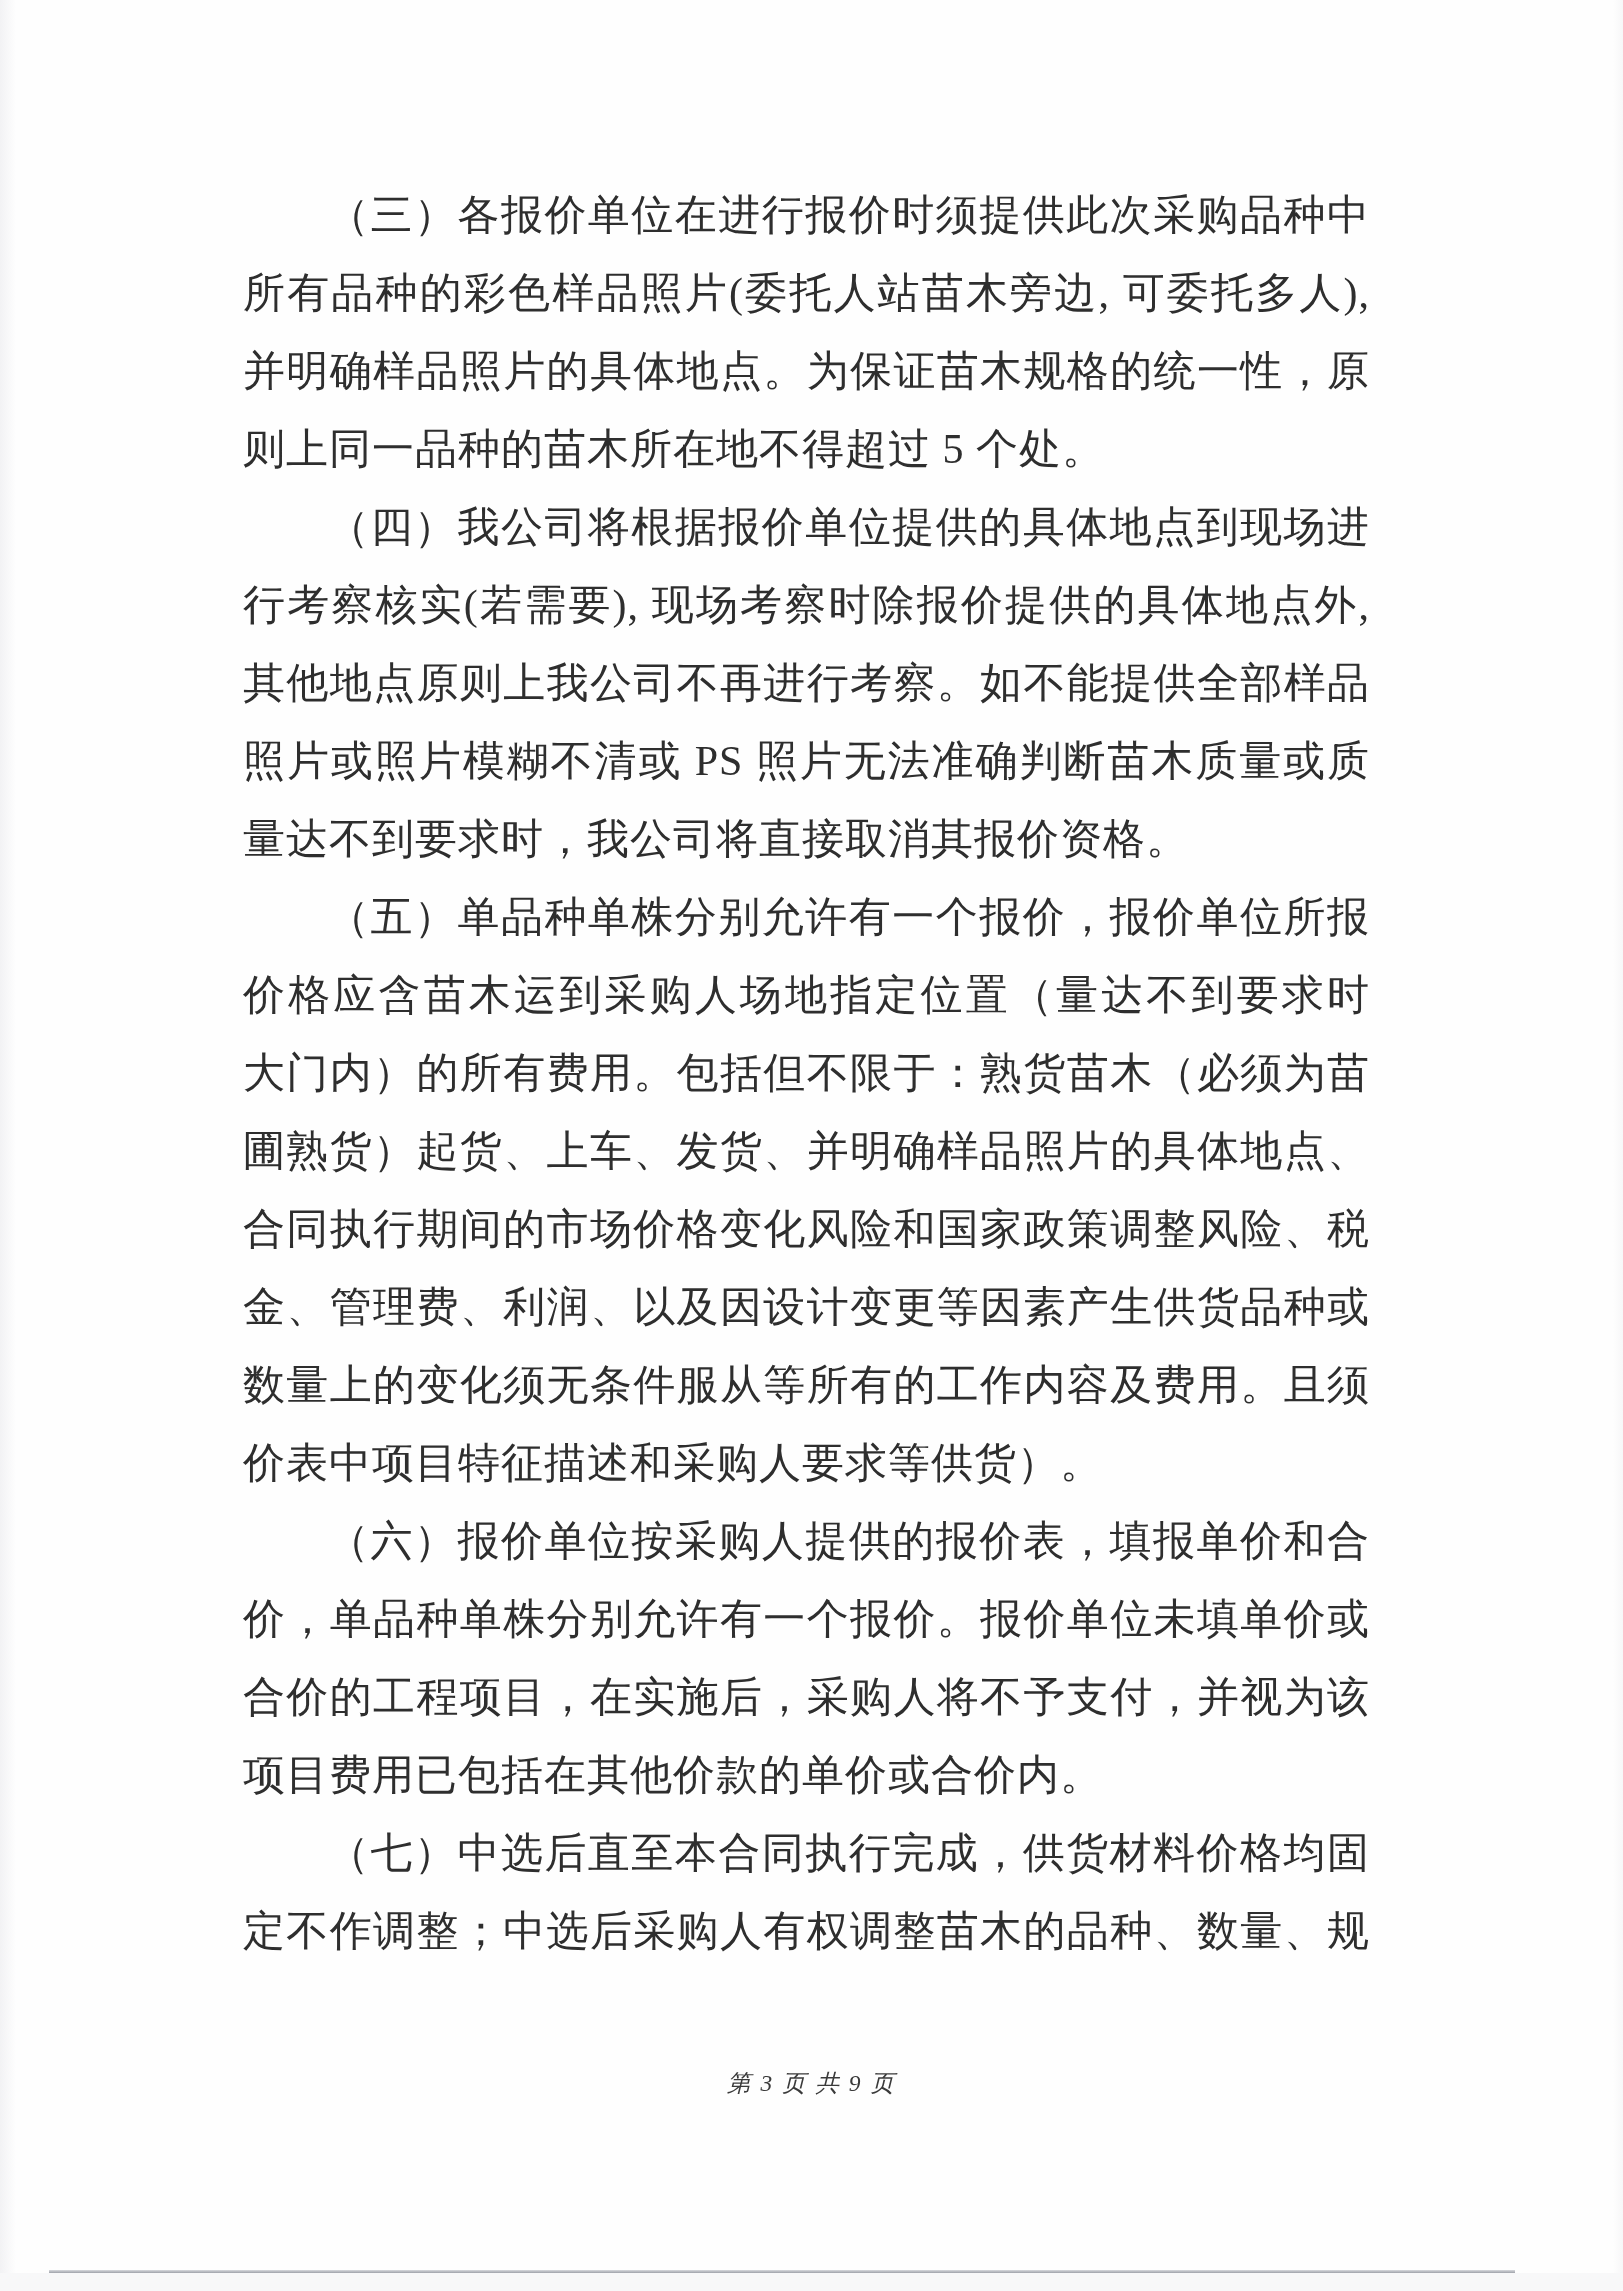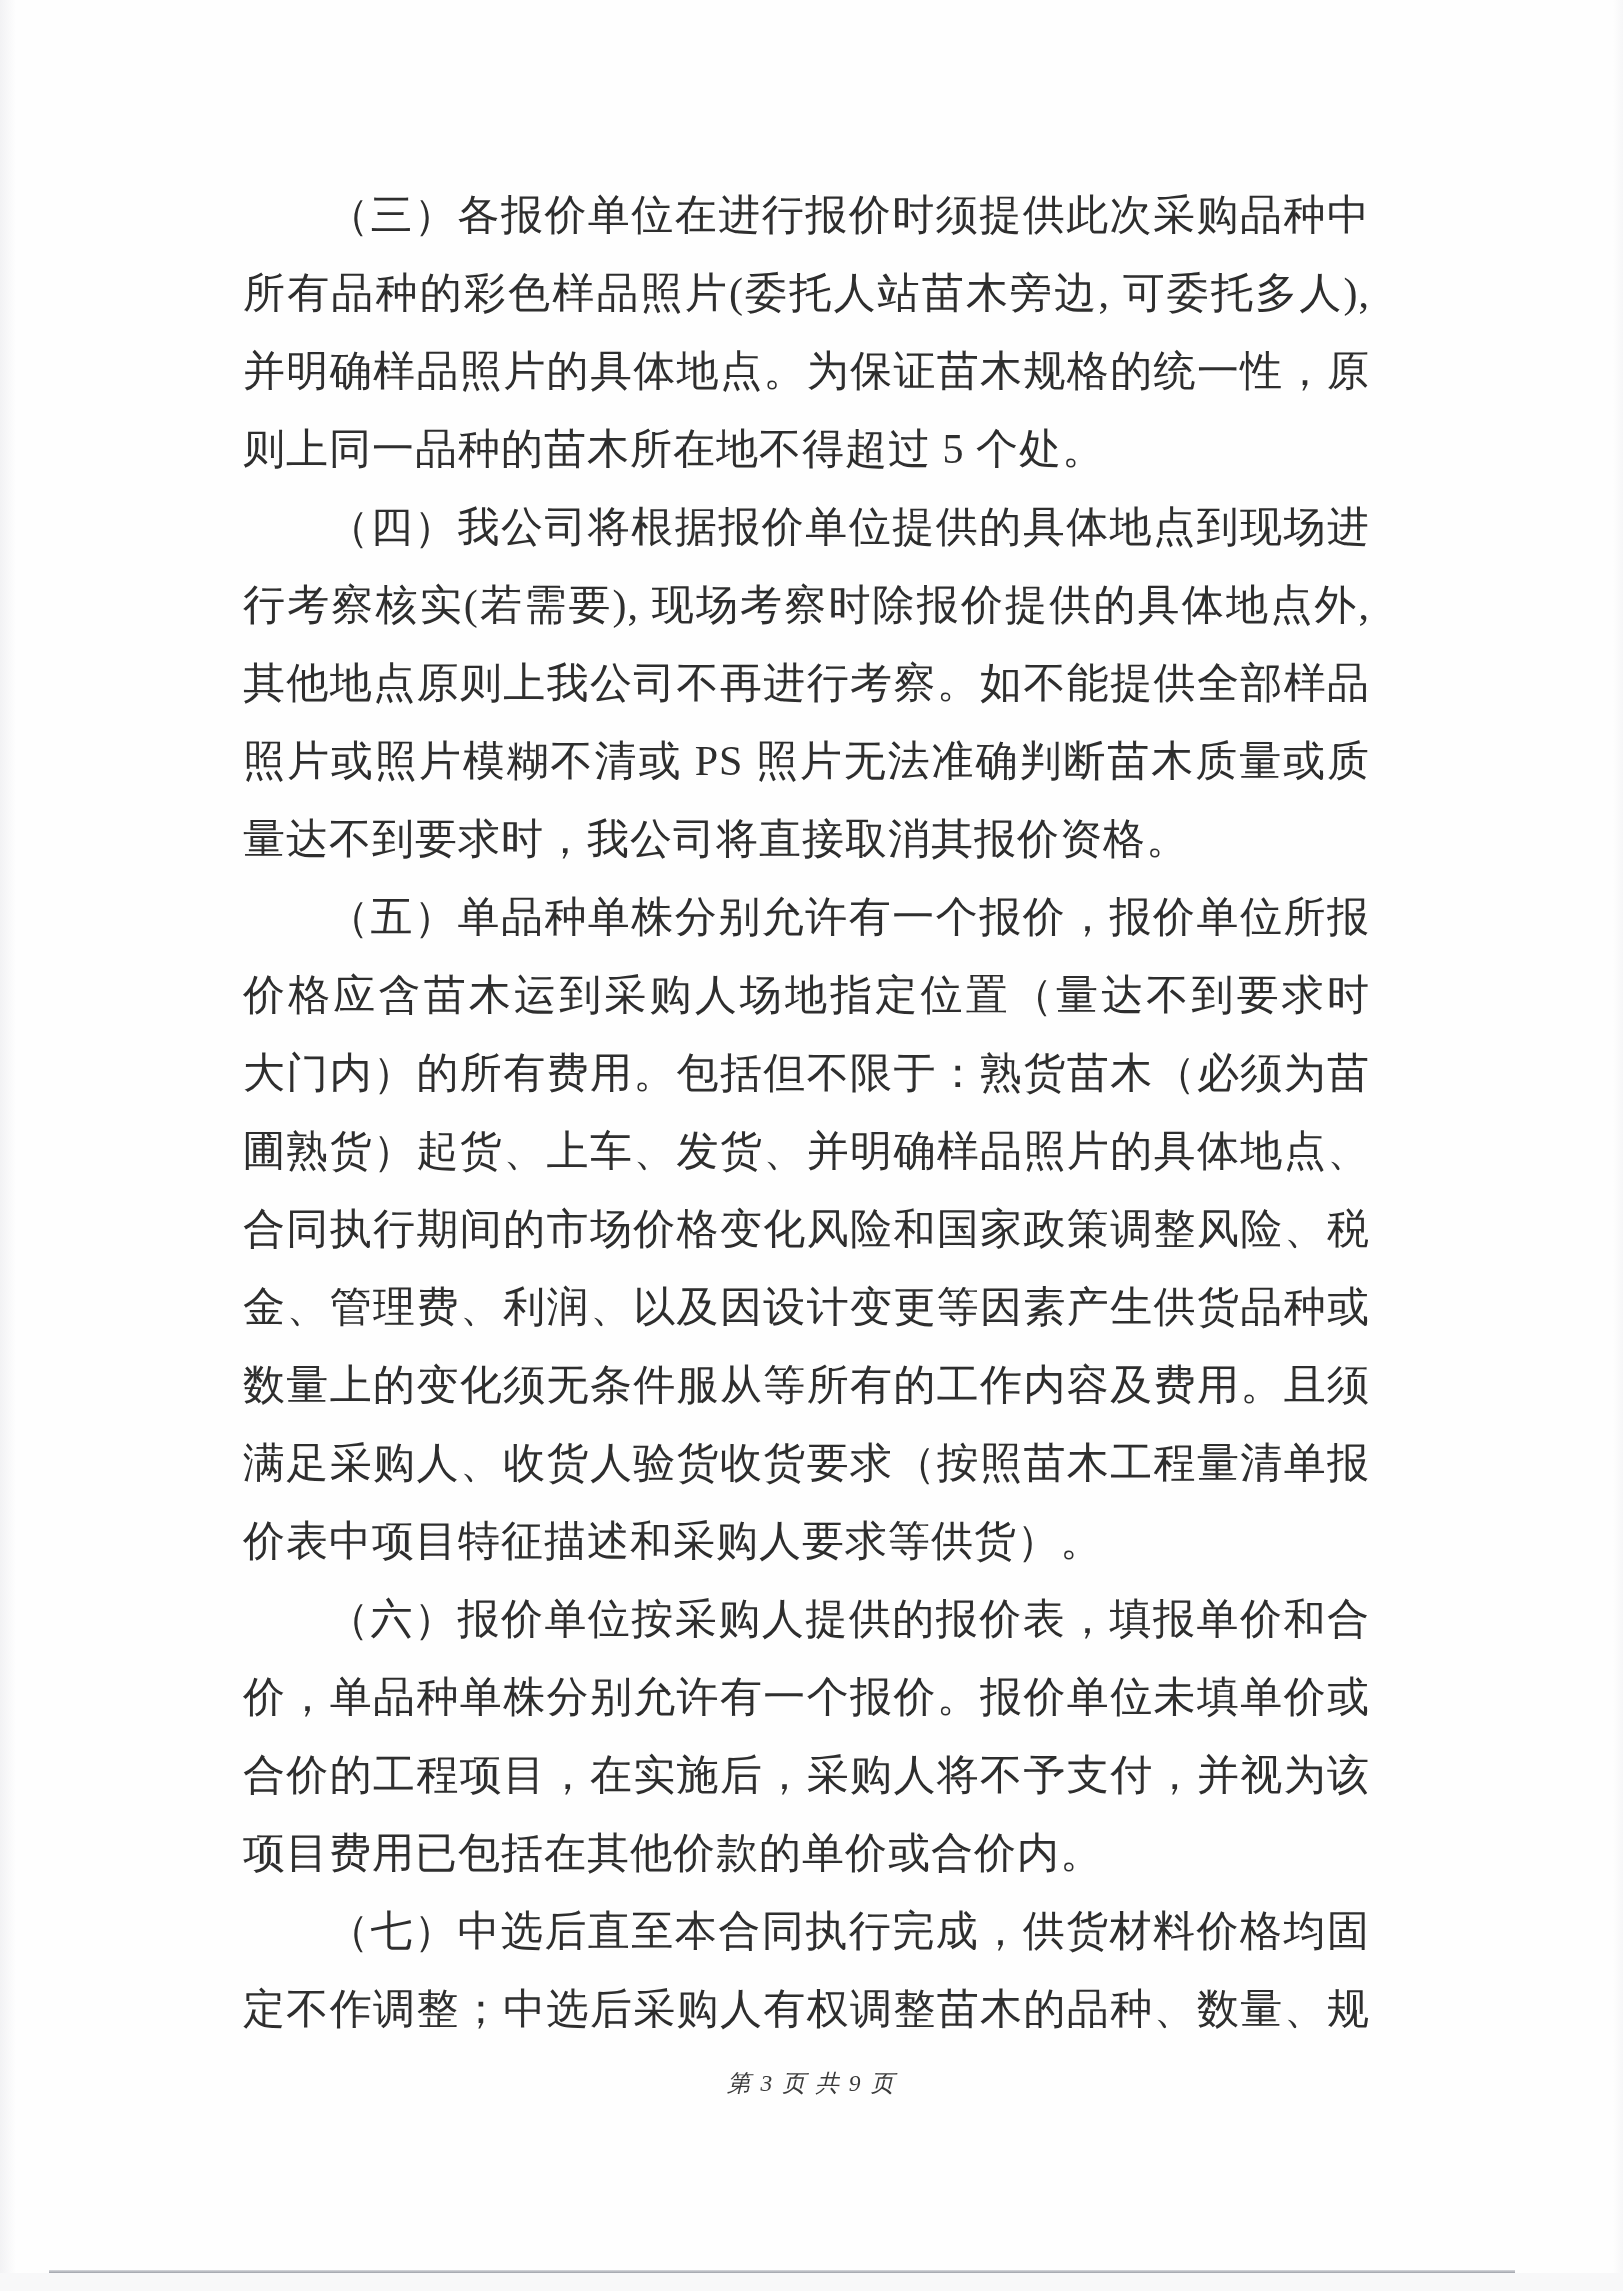--- a/index.html
+++ b/index.html
@@ -101,21 +101,20 @@
     </div>
 
     <div>
       <div class="line indent">（五）单品种单株分别允许有一个报价，报价单位所报</div>
       <div class="line">价格应含苗木运到采购人场地指定位置（量达不到要求时</div>
       <div class="line">大门内）的所有费用。包括但不限于：熟货苗木（必须为苗</div>
       <div class="line">圃熟货）起货、上车、发货、并明确样品照片的具体地点、</div>
       <div class="line">合同执行期间的市场价格变化风险和国家政策调整风险、税</div>
       <div class="line">金、管理费、利润、以及因设计变更等因素产生供货品种或</div>
       <div class="line">数量上的变化须无条件服从等所有的工作内容及费用。且须</div>
-      <div class="line">满足采购人、收货人验货收货要求（按照苗木工程量清单报</div>
       <div class="line end">价表中项目特征描述和采购人要求等供货）。</div>
     </div>
 
     <div>
       <div class="line indent">（六）报价单位按采购人提供的报价表，填报单价和合</div>
       <div class="line">价，单品种单株分别允许有一个报价。报价单位未填单价或</div>
       <div class="line">合价的工程项目，在实施后，采购人将不予支付，并视为该</div>
       <div class="line end">项目费用已包括在其他价款的单价或合价内。</div>
     </div>
 

